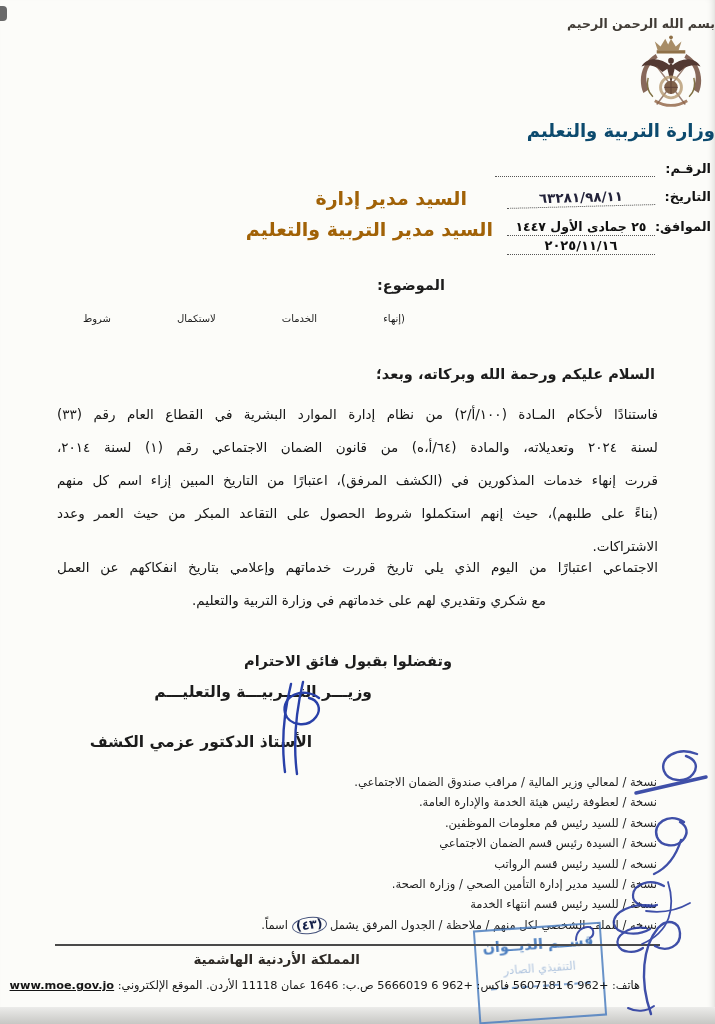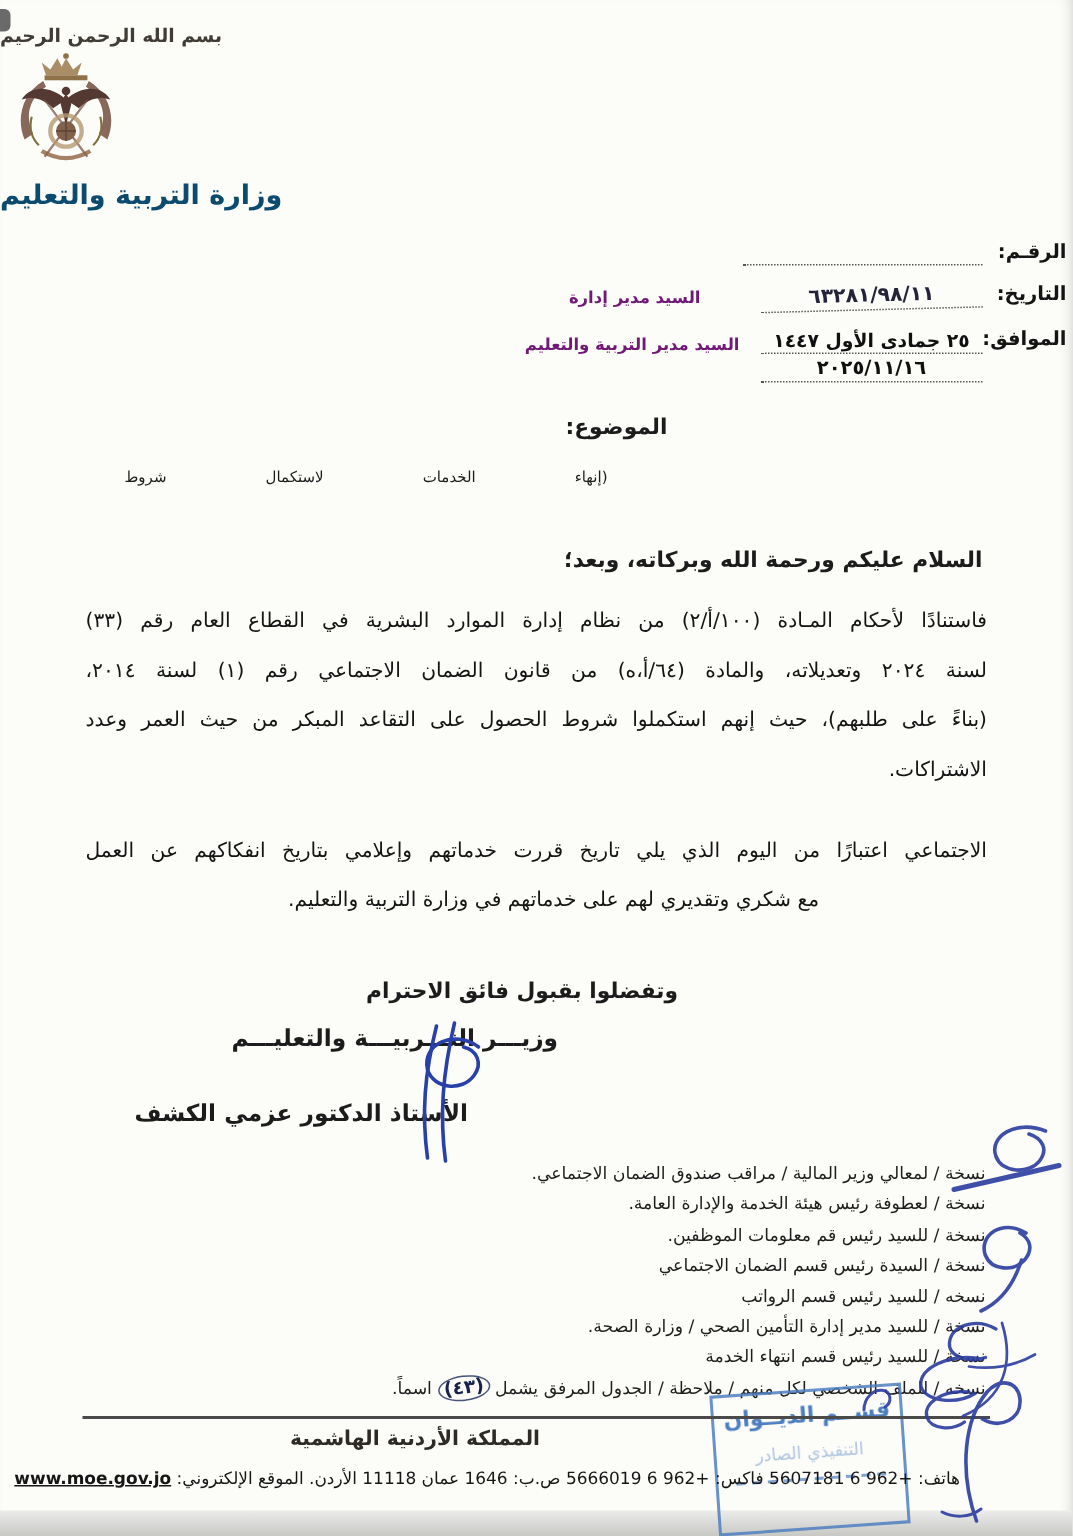--- a/index.html
+++ b/index.html
@@ -3,39 +3,39 @@
 <meta charset="utf-8">
 <style>
   html,body{margin:0;padding:0;background:#e8e8e6;}
   .page{position:relative;width:715px;height:1024px;background:#fcfcf9;overflow:hidden;
         font-family:"DejaVu Sans",sans-serif;color:#1c1c1c;direction:rtl;
         box-shadow:inset -7px 0 9px -7px rgba(0,0,0,.18), inset 0 -5px 7px -5px rgba(0,0,0,.12);}
   .corner-mark{position:absolute;top:6px;right:auto;left:0;width:7px;height:15px;background:#3a3a3a;border-radius:0 4px 4px 0;opacity:.75;}
   .bottom-strip{position:absolute;left:0;right:0;top:1007px;height:17px;background:linear-gradient(#ececea,#c7c7c4);}
 
   
-  .letterhead{position:absolute;top:16px;left:0;right:0;text-align:left;}
+  .letterhead{position:absolute;top:16px;left:0;right:0;text-align:right;}
   .basmala{font-size:12.5px;font-weight:bold;color:#413c36;filter:blur(.3px);letter-spacing:-.3px;}
   .emblem{margin-top:3px;filter:blur(.3px);opacity:.95;}
   .ministry{font-size:18px;font-weight:bold;color:#0c4a6e;filter:blur(.35px);letter-spacing:-.5px;margin-top:2px;}
 
   
   .refs{position:absolute;top:161px;right:4px;width:300px;font-size:13px;}
   .ref-row{display:flex;align-items:flex-start;margin-bottom:12px;}
   .ref-label{font-weight:bold;width:56px;flex:none;text-align:right;color:#141414;}
   .ref-dotline{display:inline-block;border-bottom:1.5px dotted #555;height:13px;}
   .ref-dotline.wide{width:160px;margin-top:2px;}
   .ref-val{display:block;border-bottom:1.5px dotted #555;text-align:center;min-width:140px;padding:0 4px 1px 4px;font-weight:bold;}
   .hand{color:#23233a;transform:rotate(-1.5deg);font-size:13.5px;letter-spacing:1px;}
   .stack{display:inline-block;}
   .stack .ref-val{margin-bottom:2px;font-size:12.5px;color:#101010;}
   .stack .greg{letter-spacing:2.5px;font-size:13px;}
 
   
-  .addressee{position:absolute;top:183px;right:222px;text-align:right;font-weight:bold;font-size:11px;line-height:31px;color:#701a75;}
+  .addressee{position:absolute;top:183px;right:222px;text-align:right;font-weight:bold;font-size:19px;line-height:31px;color:#a16207;}
   .addressee .l1{padding-right:26px;}
 
   
   .subject-label{position:absolute;top:277px;right:270px;font-weight:bold;font-size:14.5px;}
   .subject-lines{position:absolute;top:304px;right:310px;width:322px;font-weight:normal;font-size:10px;line-height:30px;}
 
   
   .salutation{position:absolute;top:366px;right:60px;font-weight:bold;font-size:14.5px;}
   .body-par{position:absolute;right:57px;left:57px;font-size:13.5px;line-height:33px;color:#141414;}
   .par1{top:398px;}
@@ -128,20 +128,21 @@
   <div class="subject-label">الموضوع:</div>
   <div class="subject-lines">
       <div class="bline jl">(إنهاء الخدمات لاستكمال شروط</div>
     </div>
 
   <div class="salutation">السلام عليكم ورحمة الله وبركاته، وبعد؛</div>
 
   <div class="body-par par1">
       <div class="bline jl">فاستنادًا لأحكام المـادة (١٠٠/أ/٢) من نظام إدارة الموارد البشرية في القطاع العام رقم (٣٣)</div>
       <div class="bline jl">لسنة ٢٠٢٤ وتعديلاته، والمادة (٦٤/أ،ه) من قانون الضمان الاجتماعي رقم (١) لسنة ٢٠١٤،</div>
+      <div class="bline jl">قررت إنهاء خدمات المذكورين في (الكشف المرفق)، اعتبارًا من التاريخ المبين إزاء اسم كل منهم</div>
       <div class="bline jl">(بناءً على طلبهم)، حيث إنهم استكملوا شروط الحصول على التقاعد المبكر من حيث العمر وعدد</div>
       <div class="bline rl">الاشتراكات.</div>
     </div>
 
   <div class="body-par par2">
       <div class="bline jl">الاجتماعي اعتبارًا من اليوم الذي يلي تاريخ قررت خدماتهم وإعلامي بتاريخ انفكاكهم عن العمل</div>
       <div class="bline ind">مع شكري وتقديري لهم على خدماتهم في وزارة التربية والتعليم.</div>
     </div>
 
   <div class="closing">وتفضلوا بقبول فائق الاحترام</div>

